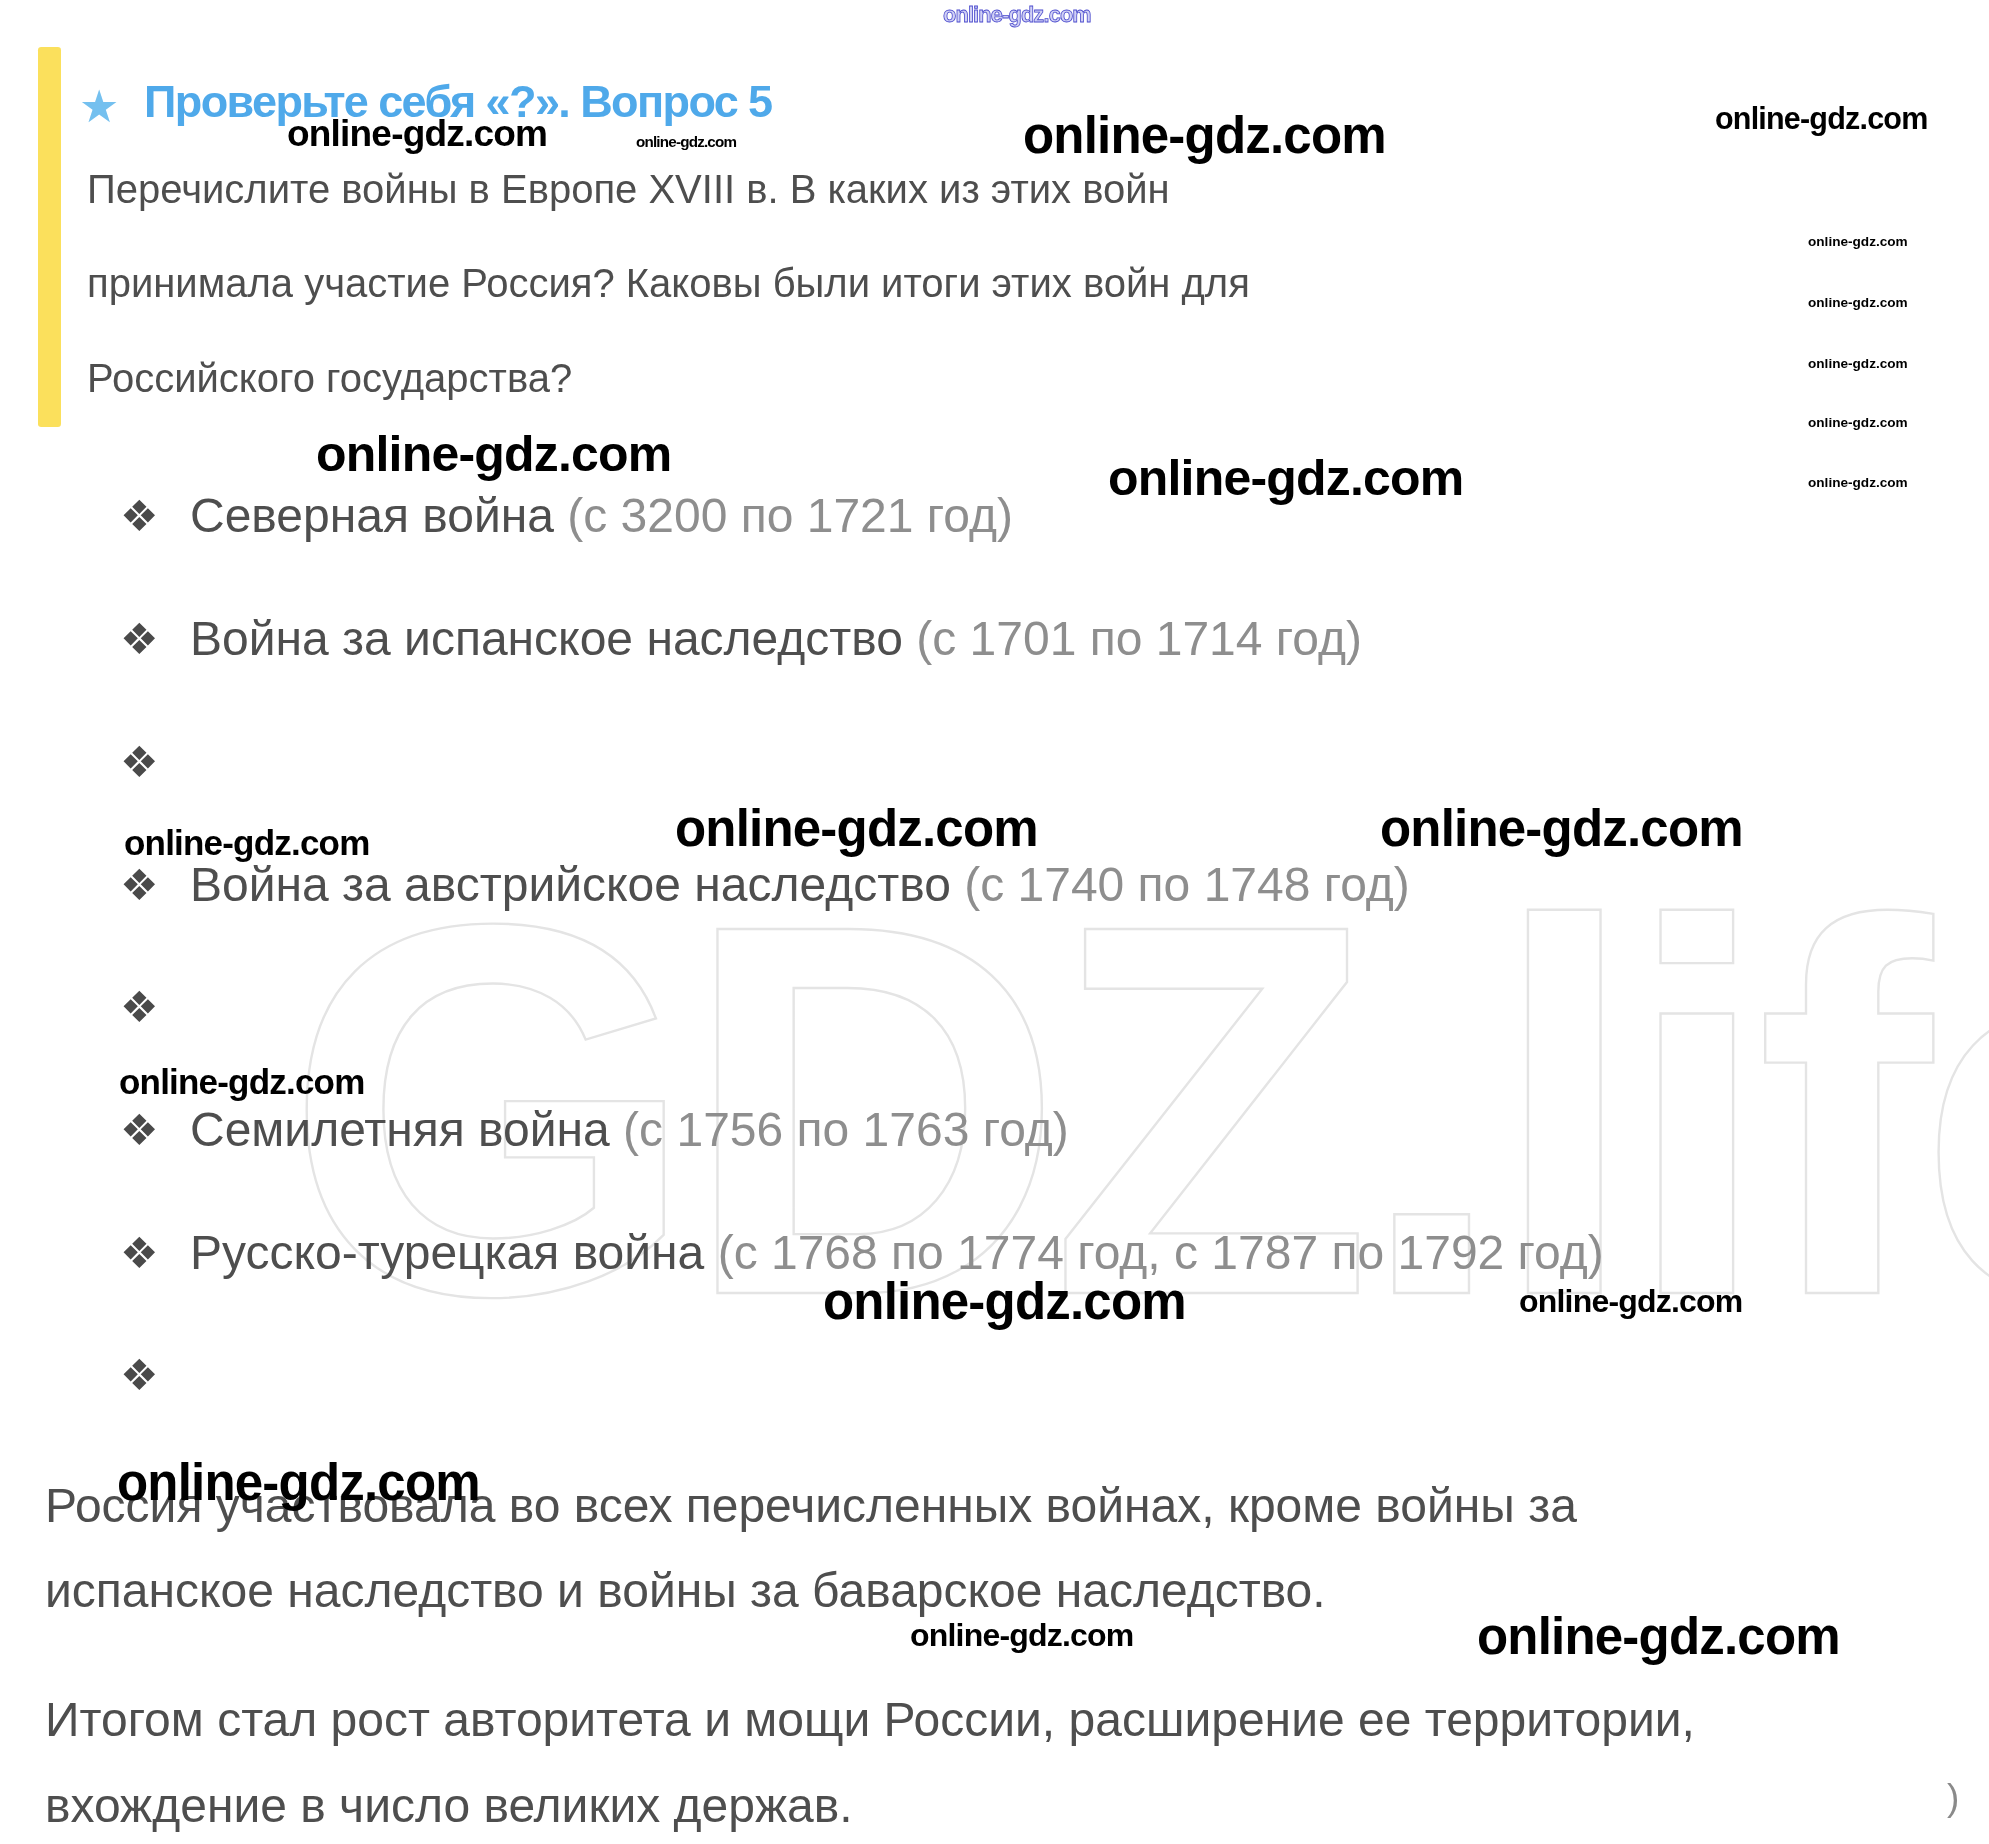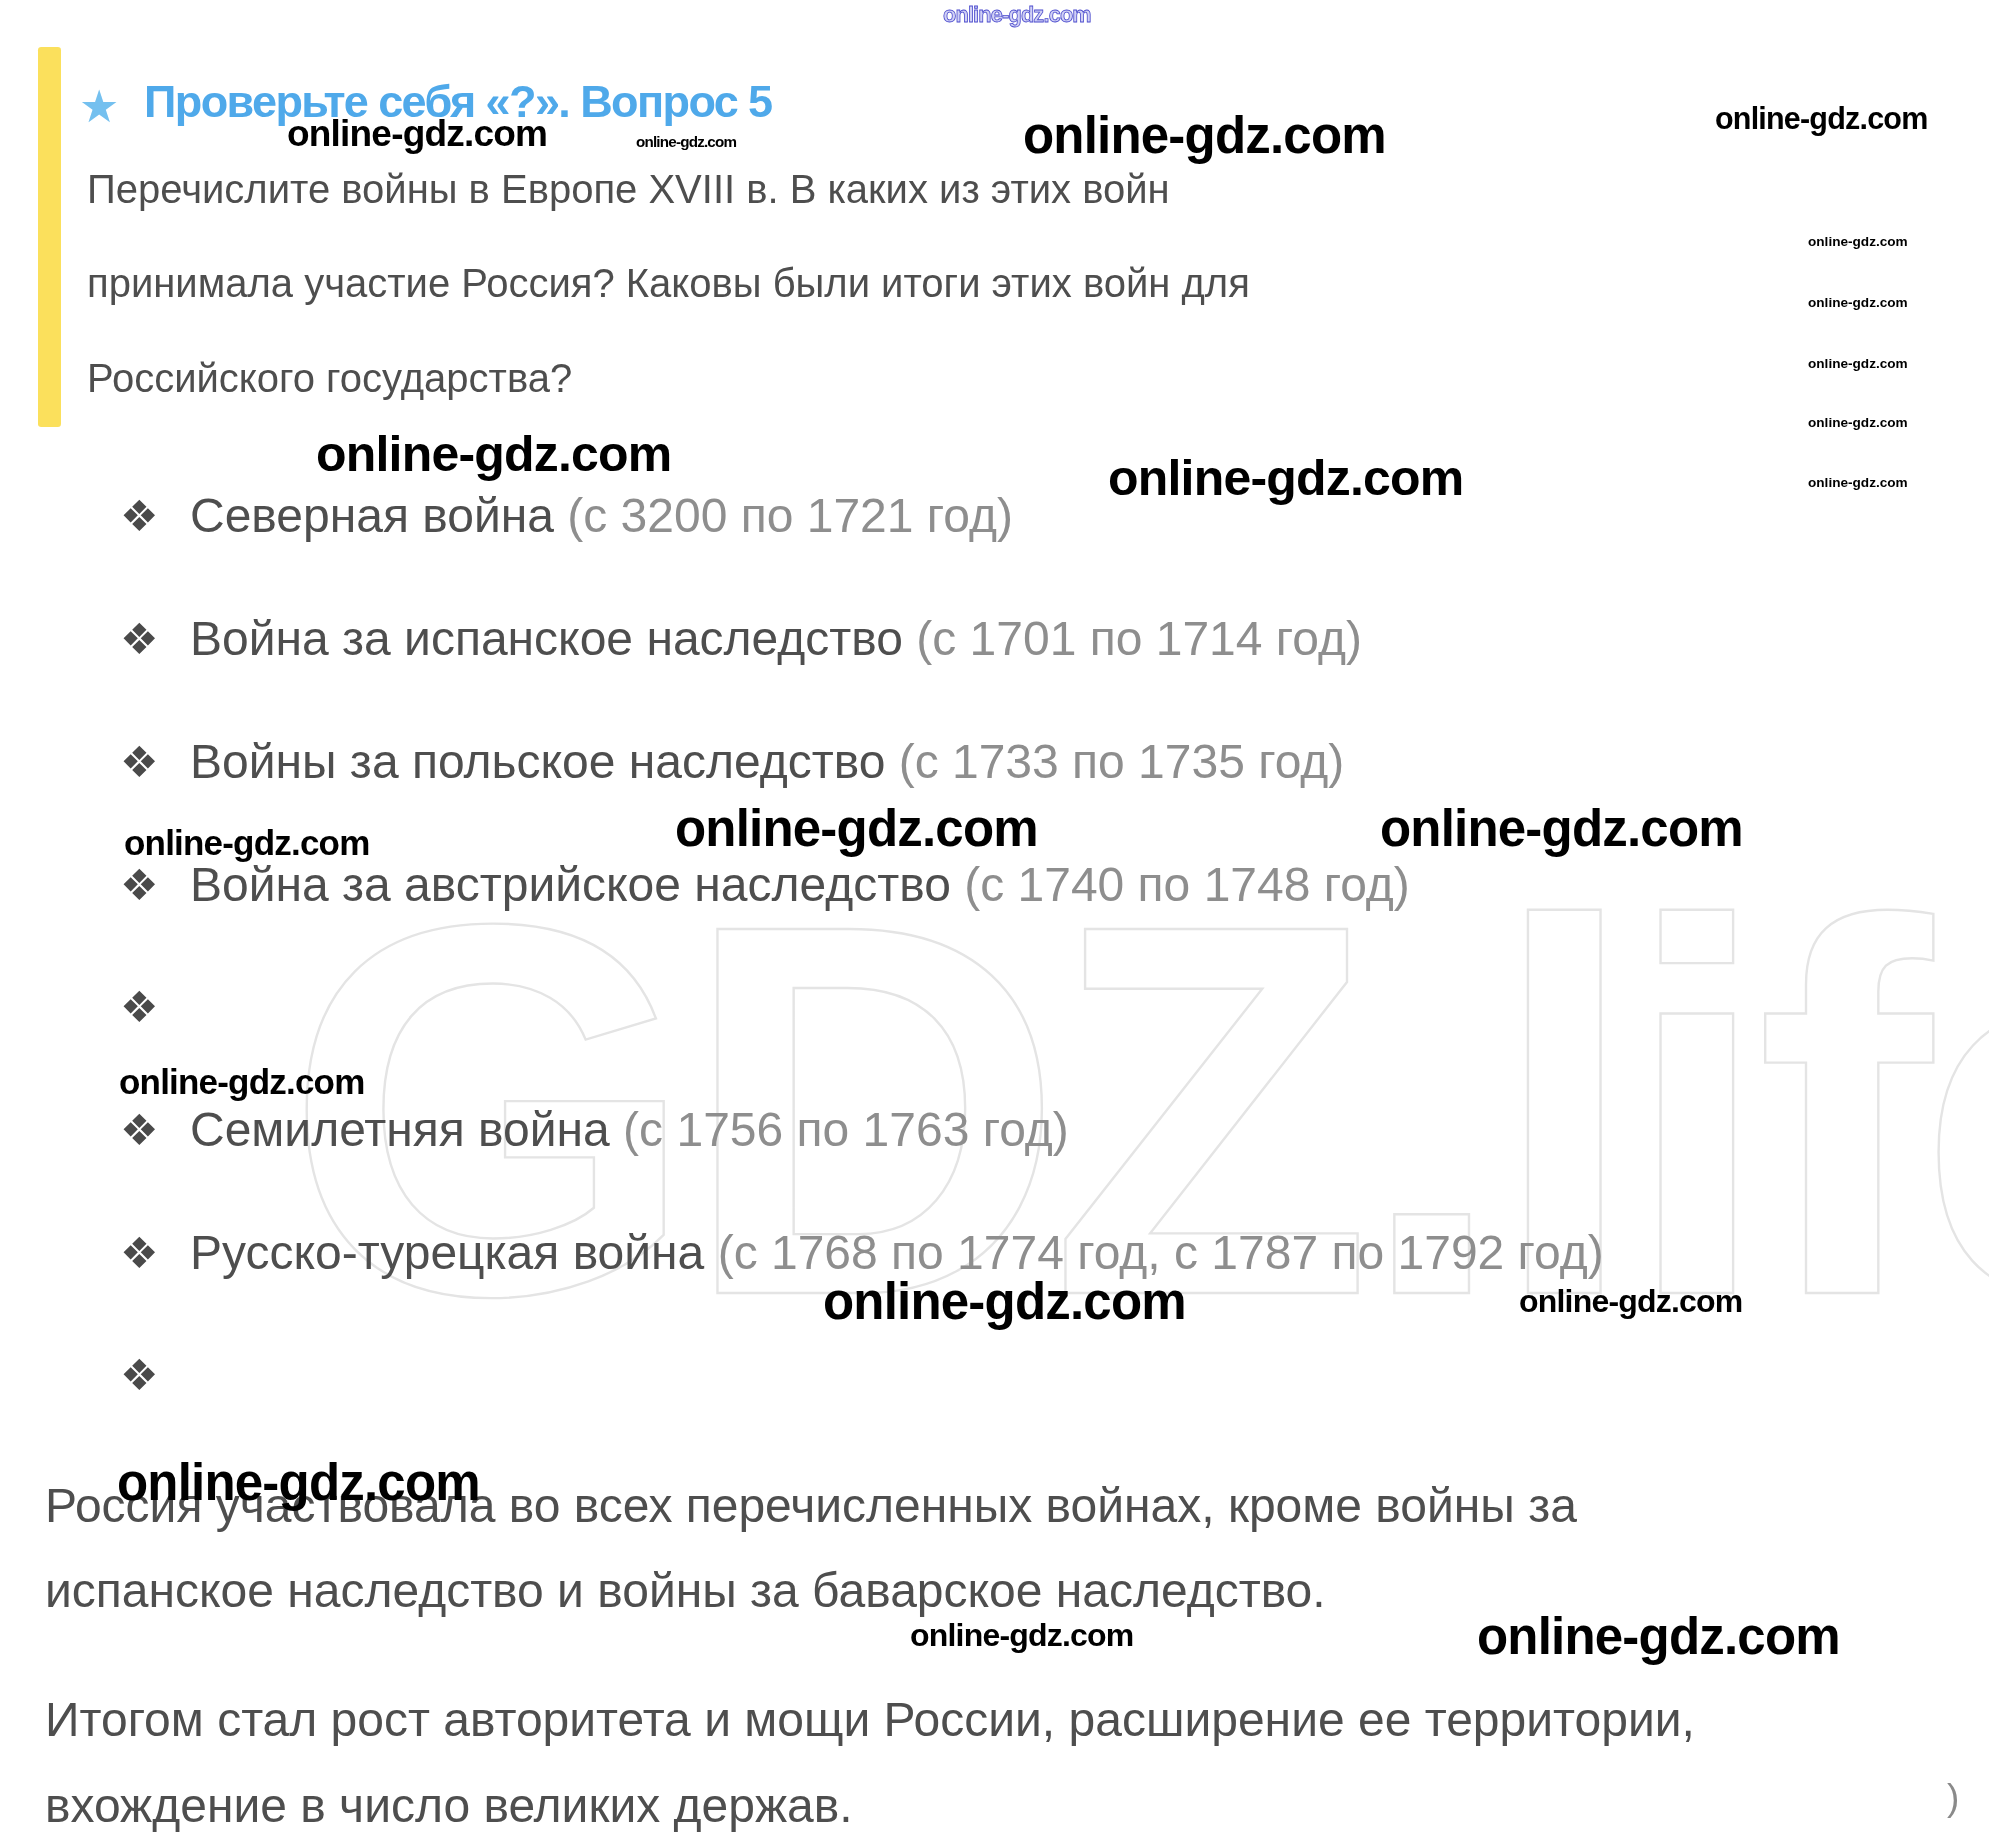--- a/index.html
+++ b/index.html
@@ -117,21 +117,20 @@
       <div class="war-item wi1">
         <span class="bullet">❖</span>
         <span class="war-text"><span class="war-name">Северная война </span><span class="war-dates">(с 3200 по 1721 год)</span></span>
       </div>
       <div class="war-item wi2">
         <span class="bullet">❖</span>
         <span class="war-text"><span class="war-name">Война за испанское наследство </span><span class="war-dates">(с 1701 по 1714 год)</span></span>
       </div>
       <div class="war-item wi3">
         <span class="bullet">❖</span>
-        <span class="war-text"><span class="war-name">Войны за польское наследство </span><span class="war-dates">(с 1733 по 1735 год)</span></span>
       </div>
       <div class="war-item wi4">
         <span class="bullet">❖</span>
         <span class="war-text"><span class="war-name">Война за австрийское наследство </span><span class="war-dates">(с 1740 по 1748 год)</span></span>
       </div>
       <div class="war-item wi5">
         <span class="bullet">❖</span>
       </div>
       <div class="war-item wi6">
         <span class="bullet">❖</span>

